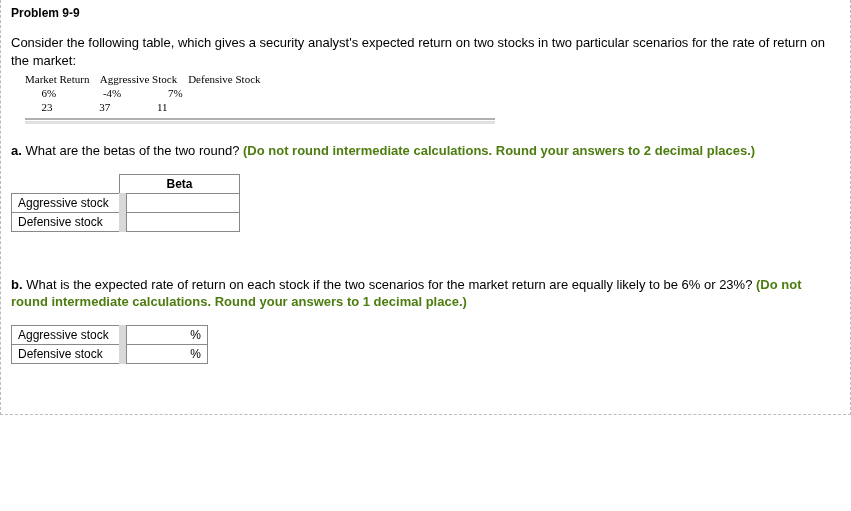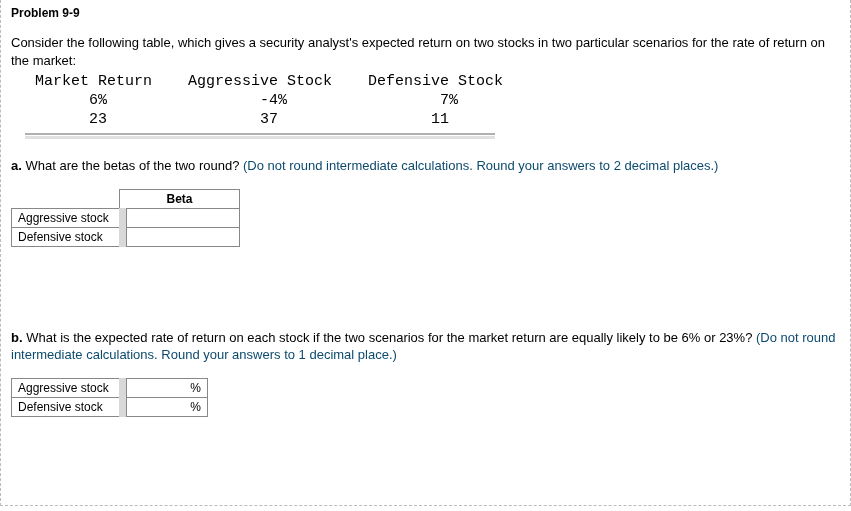--- a/index.html
+++ b/index.html
@@ -16,39 +16,39 @@
   .title {
     font-weight: bold;
     font-size: 12px;
     margin-bottom: 14px;
   }
   .intro {
     margin-bottom: 0;
     line-height: 1.35;
   }
   .mono-table {
-    font-family: Liberation Mono, monospace;
-    font-size: 15px;
+    font-family: Liberation Serif, serif;
+    font-size: 11px;
     white-space: pre;
-    margin: 4px 0 4px 24px;
+    margin: 4px 0 4px 14px;
     line-height: 1.25;
   }
   .hr-block {
     margin: 2px 0 18px 14px;
     width: 470px;
   }
   .hr1 { height: 2px; background: #b0b0b0; }
   .hr2 { height: 3px; background: #e0e0e0; border-top: 1px solid #fff; }
   .part-label { font-weight: bold; }
-  .red { color: #0c4a6e; font-weight: normal; }
+  .red { color: #4d7c0f; font-weight: bold; }
   .question { margin-bottom: 14px; line-height: 1.35; }
 
   table.answer {
     border-collapse: collapse;
-    margin: 0 0 82px 0;
+    margin: 0 0 44px 0;
     font-size: 12px;
   }
   table.answer th, table.answer td {
     border: 1px solid #888;
     padding: 2px 6px;
     height: 18px;
     box-sizing: border-box;
     text-align: left;
     background: #fff;
   }

